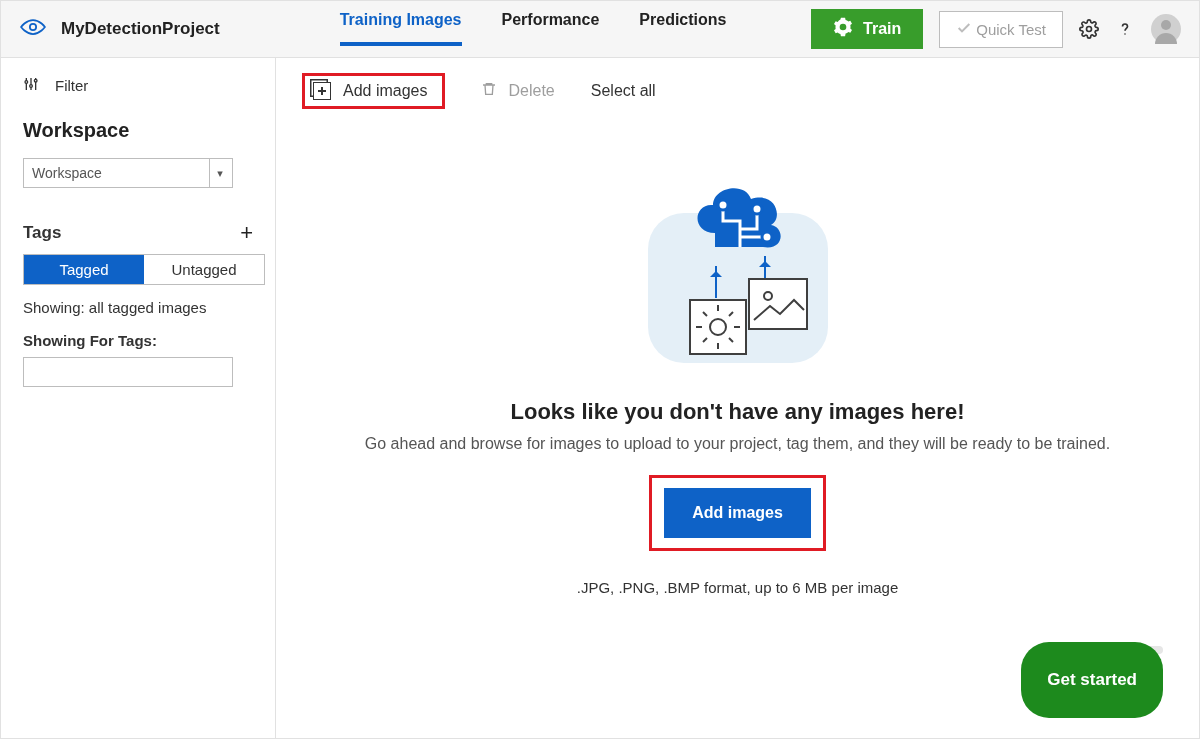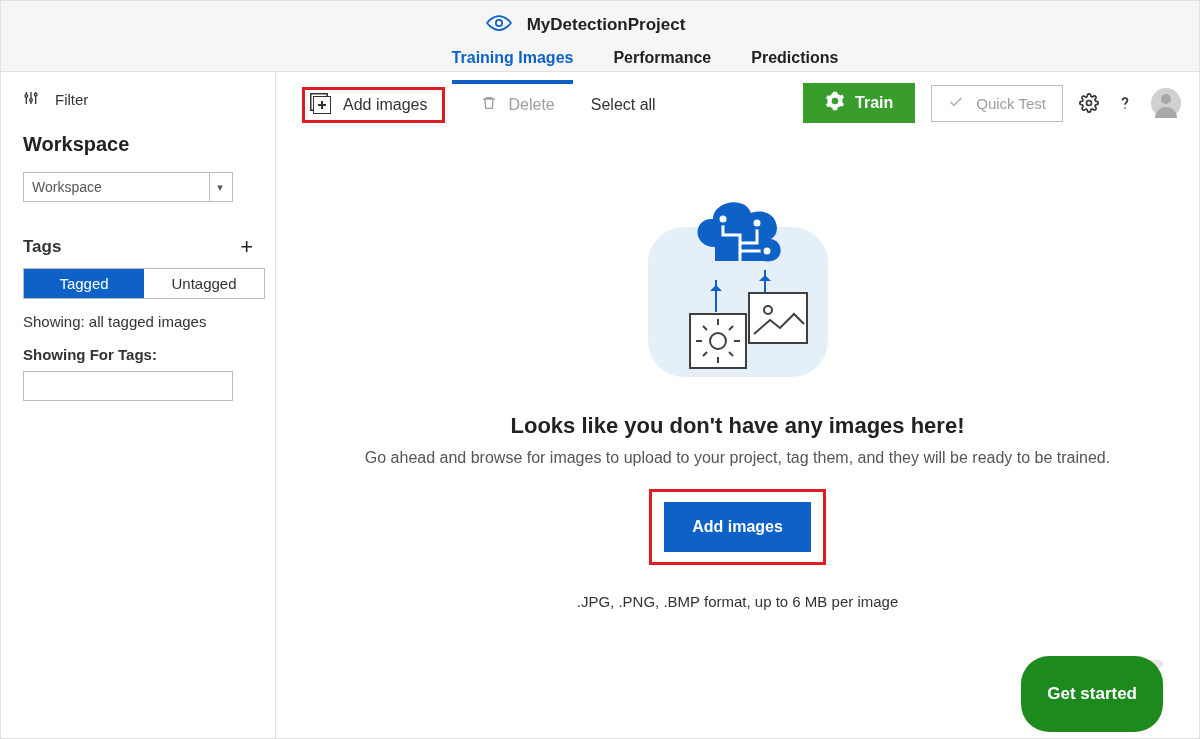--- a/index.html
+++ b/index.html
@@ -1,29 +1,29 @@
 <!DOCTYPE html>
 <html><head>
 <meta charset="utf-8">
 <style>
   * { box-sizing: border-box; margin: 0; padding: 0; }
   body { font-family: "Segoe UI", Arial, sans-serif; background:#fff; color:#333; width:1200px; height:739px; overflow:hidden; border:1px solid #e1e1e1; position:relative; }
 
   
-  .topbar { height:71px; border-bottom:1px solid #e1e1e1; background:#f6f6f6; display:flex; align-items:center; padding:12px 18px;flex-direction:column; }
+  .topbar { height:57px; border-bottom:1px solid #e1e1e1; background:#f6f6f6; display:flex; align-items:center; padding:12px 18px; }
   .logo { display:flex; align-items:center; gap:14px; flex:0 0 auto; margin-right:30px;}
   .logo svg { width:28px; height:20px; }
   .proj-name { font-size:17px; font-weight:600; color:#222; }
   .tabs { display:flex; height:100%; align-items:flex-end; gap:40px; margin-left:90px; }
   .tab { position:relative; font-size:16px; font-weight:600; color:#222; padding:16px 0; cursor:pointer;}
   .tab.active { color:#0e62c7; }
   .tab.active::after { content:""; position:absolute; left:0; right:0; bottom:-1px; height:4px; background:#0e62c7; }
   .top-right { margin-left:auto; display:flex; align-items:center; gap:16px; }
   .train-btn { background:#389d2b; color:#fff; font-weight:600; font-size:16px; padding:8px 22px; display:flex; align-items:center; gap:10px; cursor:pointer; border:none; }
-  .quick-test { border:1px solid #bdbdbd; color:#9e9e9e; font-size:15px; padding:8px 16px; background:#fff; display:flex; align-items:center; gap:12px; }
+  .quick-test { border:1px solid #bdbdbd; color:#9e9e9e; font-size:15px; padding:8px 16px; background:#fff; display:flex; align-items:center; gap:4px; }
   .gear, .help { width:20px; height:20px; cursor:pointer; color:#333; }
   .avatar { width:30px; height:30px; border-radius:50%; background:#d0d0d0; position:relative; cursor:pointer;}
   .avatar::before{content:"";position:absolute;top:6px;left:10px;width:10px;height:10px;border-radius:50%;background:#a8a8a8;}
   .avatar::after{content:"";position:absolute;bottom:0;left:4px;width:22px;height:11px;border-radius:11px 11px 0 0;background:#a8a8a8;}
 
   
   .body { display:flex; height:calc(100% - 55px); }
   .sidebar { width:275px; border-right:1px solid #e1e1e1; padding:18px 22px; }
   .main { flex:1; position:relative; }
 

